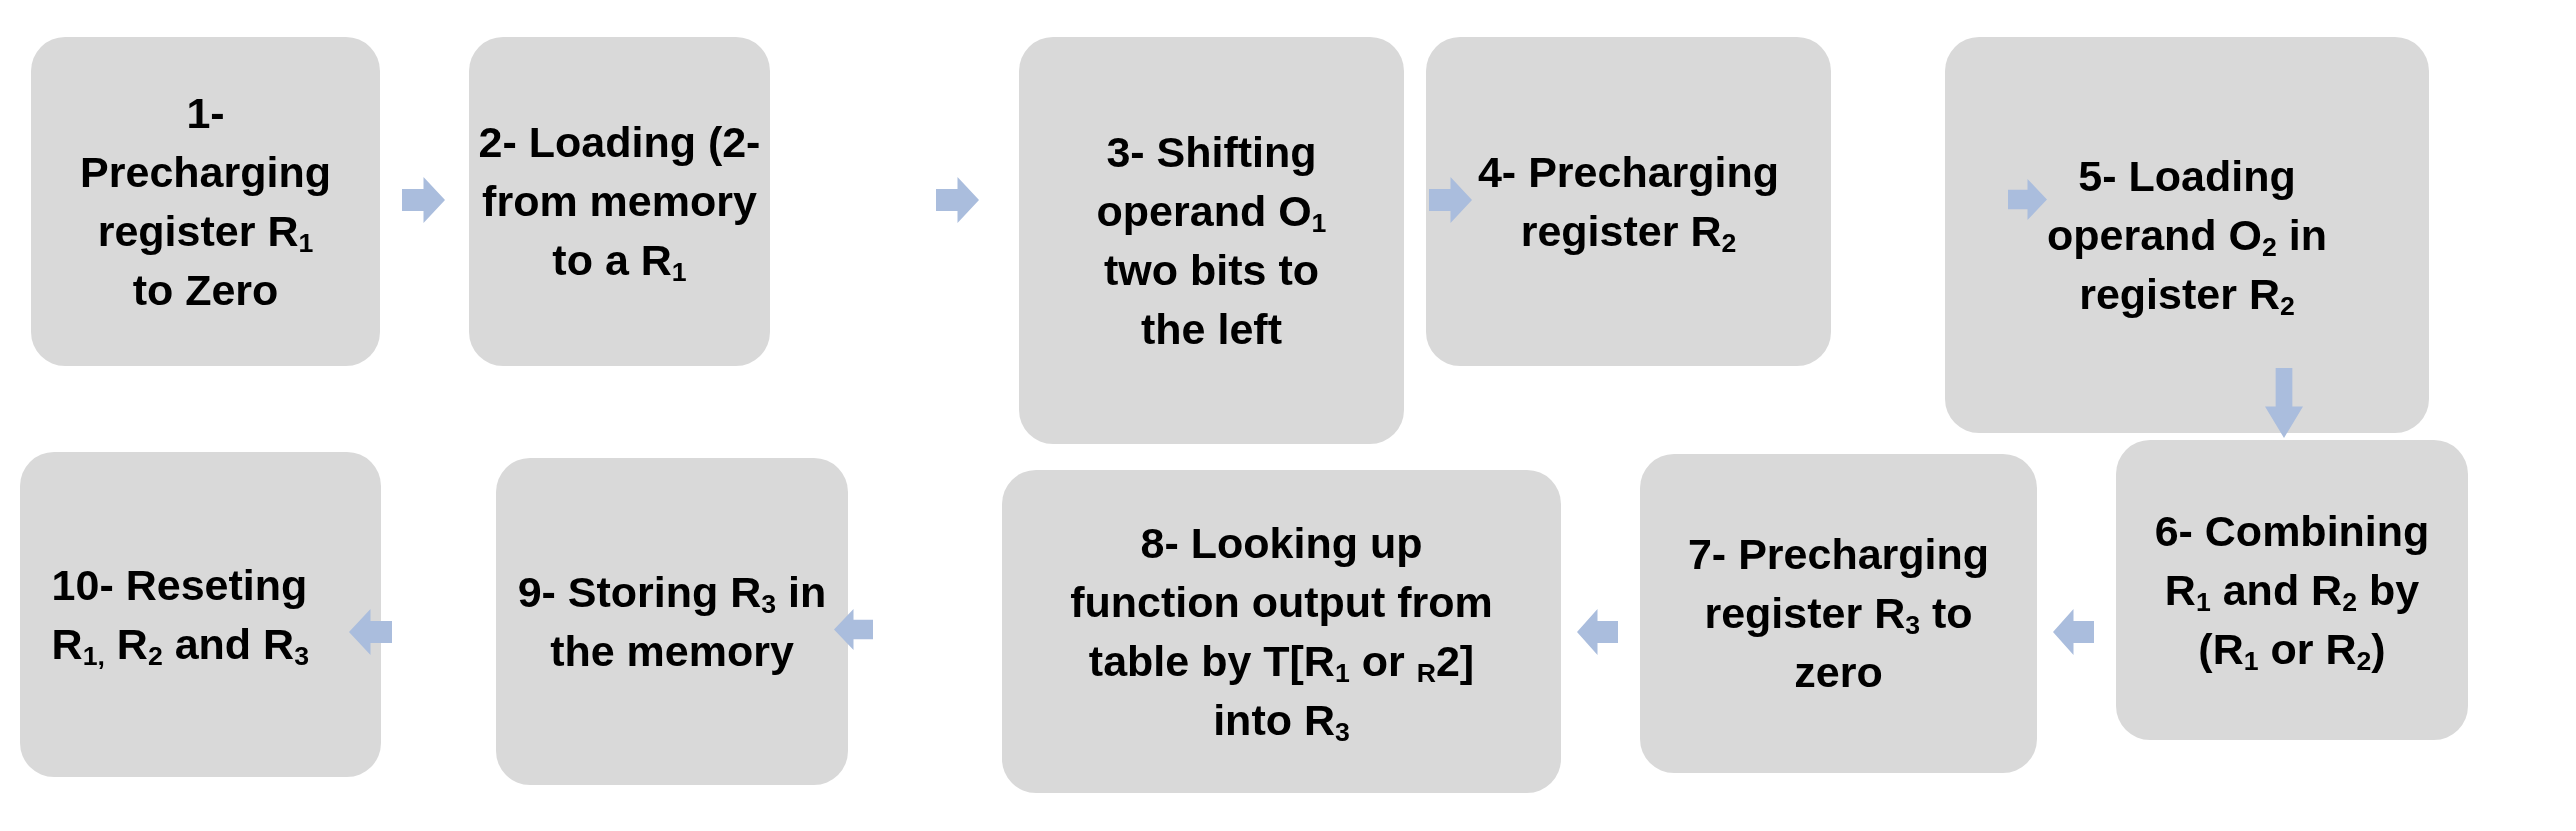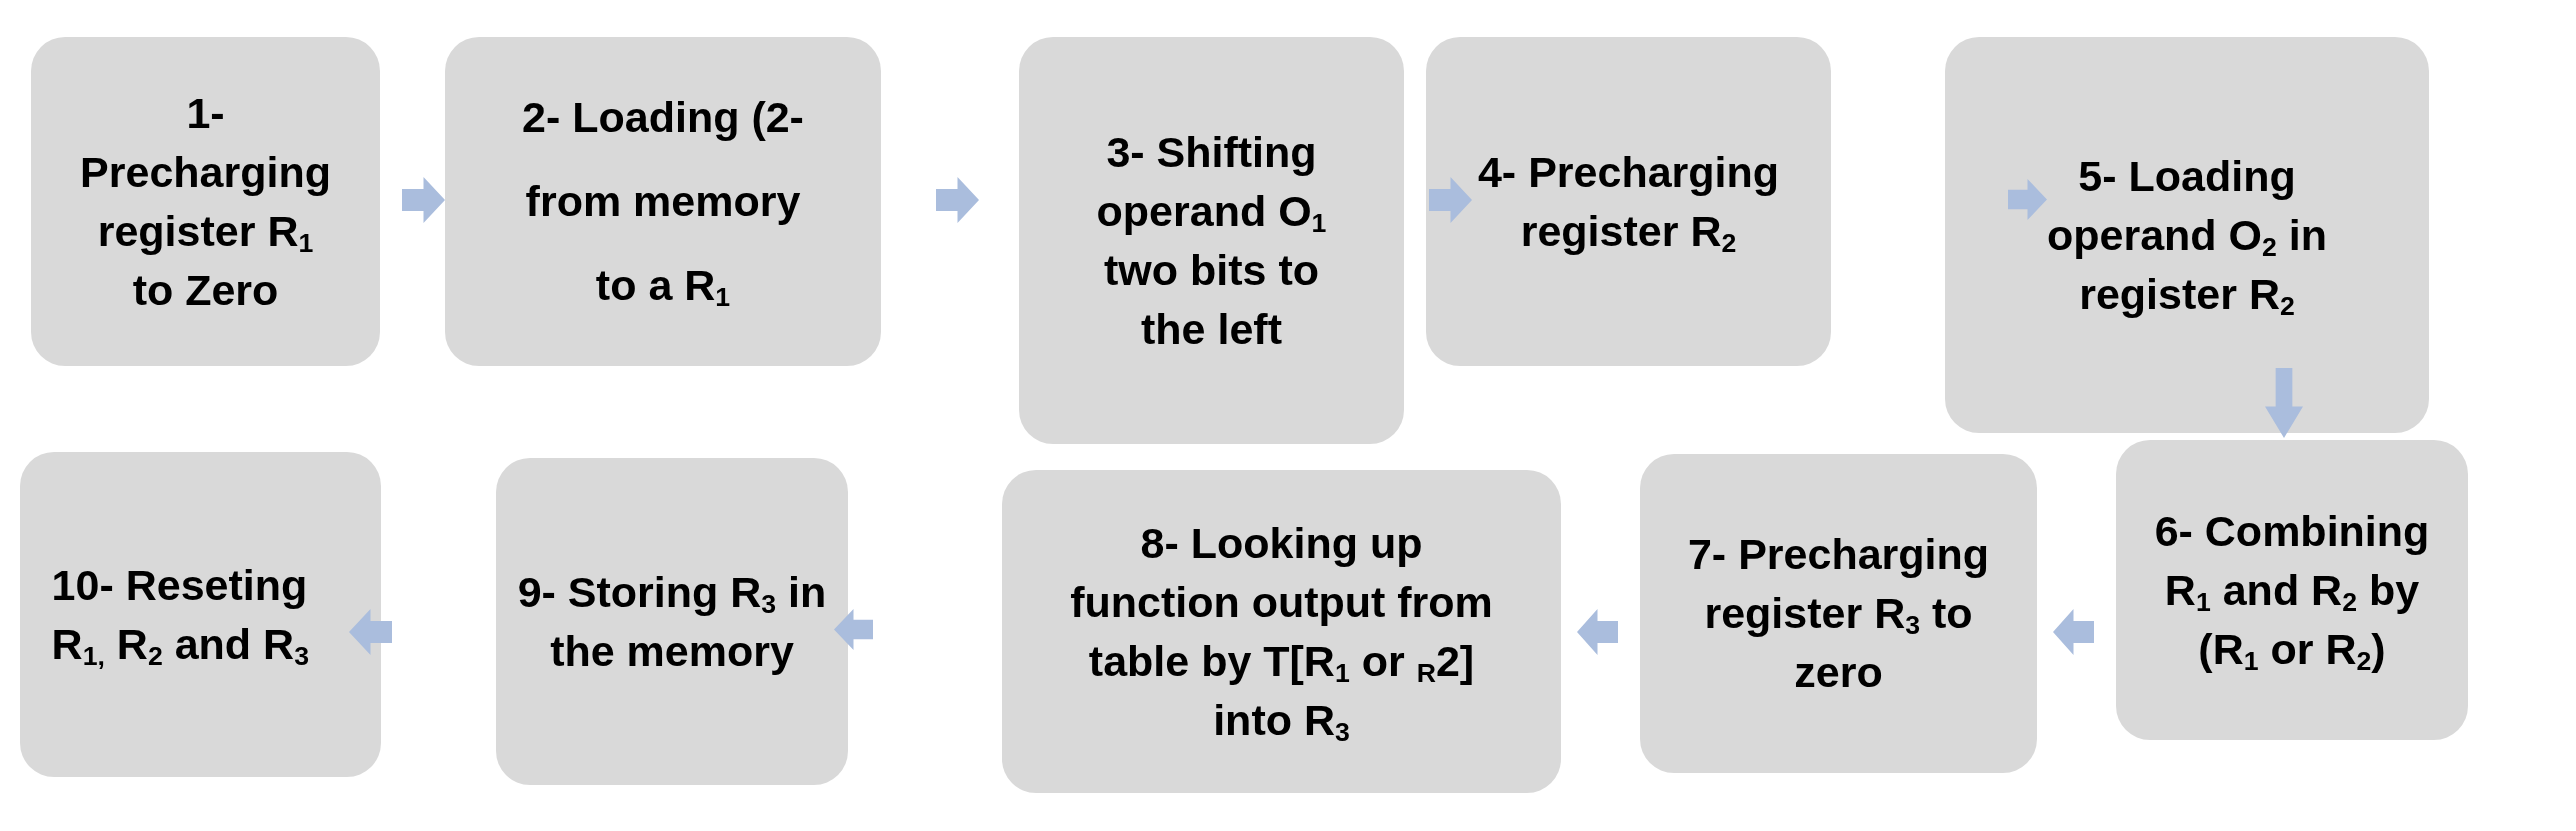--- a/index.html
+++ b/index.html
@@ -37,21 +37,21 @@
   }
   .arrow {
     position: absolute;
     color: var(--arrow-fill, #aabddd);
   }
   .arrow svg { display: block; width: 100%; height: 100%; }
   .arrow svg polygon { fill: currentColor; }
 
   
   .b1  { left: 31px;   top: 37px;  width: 349px; height: 329px; }
-  .b2  { left: 445px;  top: 37px;  width: 436px; height: 329px; gap: 25px; }
+  .b2  { left: 469px;  top: 37px;  width: 301px; height: 329px; }
   .b3  { left: 1019px; top: 37px;  width: 385px; height: 407px; }
   .b4  { left: 1426px; top: 37px;  width: 405px; height: 329px; }
   .b5  { left: 1945px; top: 37px;  width: 484px; height: 396px; }
   .b6  { left: 2116px; top: 440px; width: 352px; height: 300px; }
   .b7  { left: 1640px; top: 454px; width: 397px; height: 319px; }
   .b8  { left: 1002px; top: 470px; width: 559px; height: 323px; }
   .b9  { left: 496px;  top: 458px; width: 352px; height: 327px; justify-content: center; }
   .b10 { left: 19.6px;   top: 452px; width: 361px; height: 325px; }
 
   

